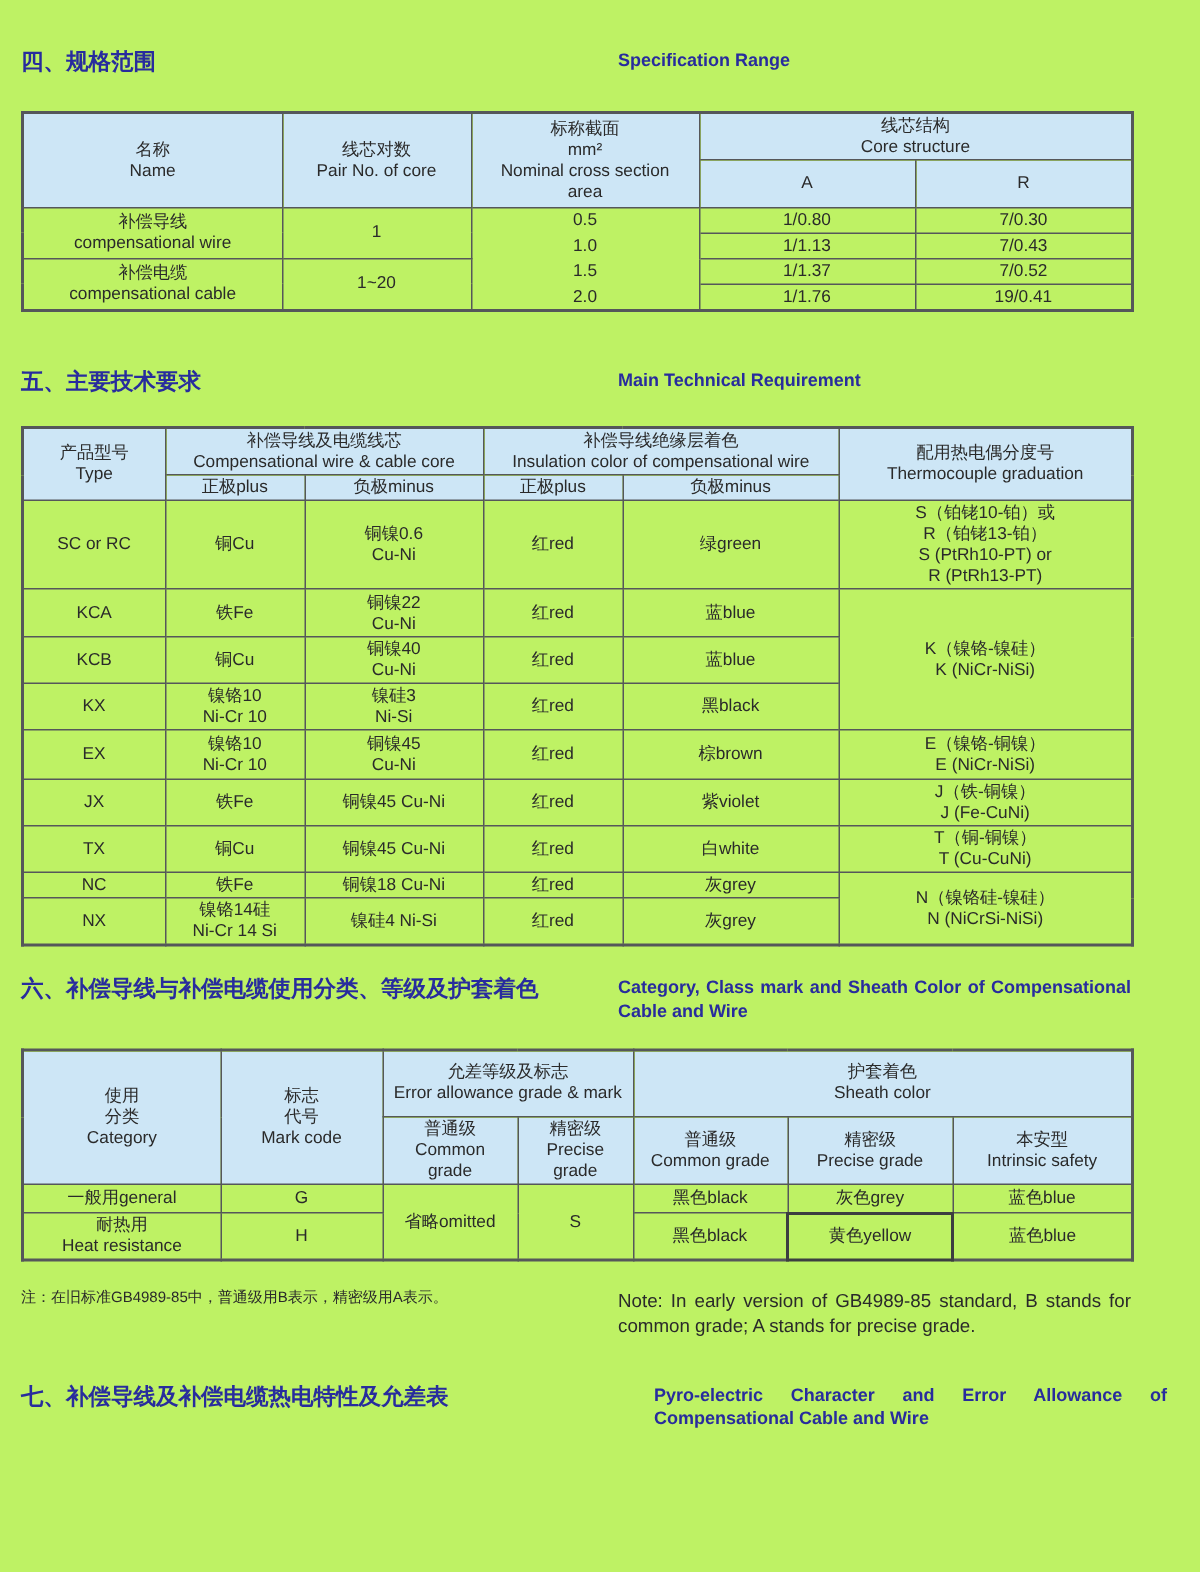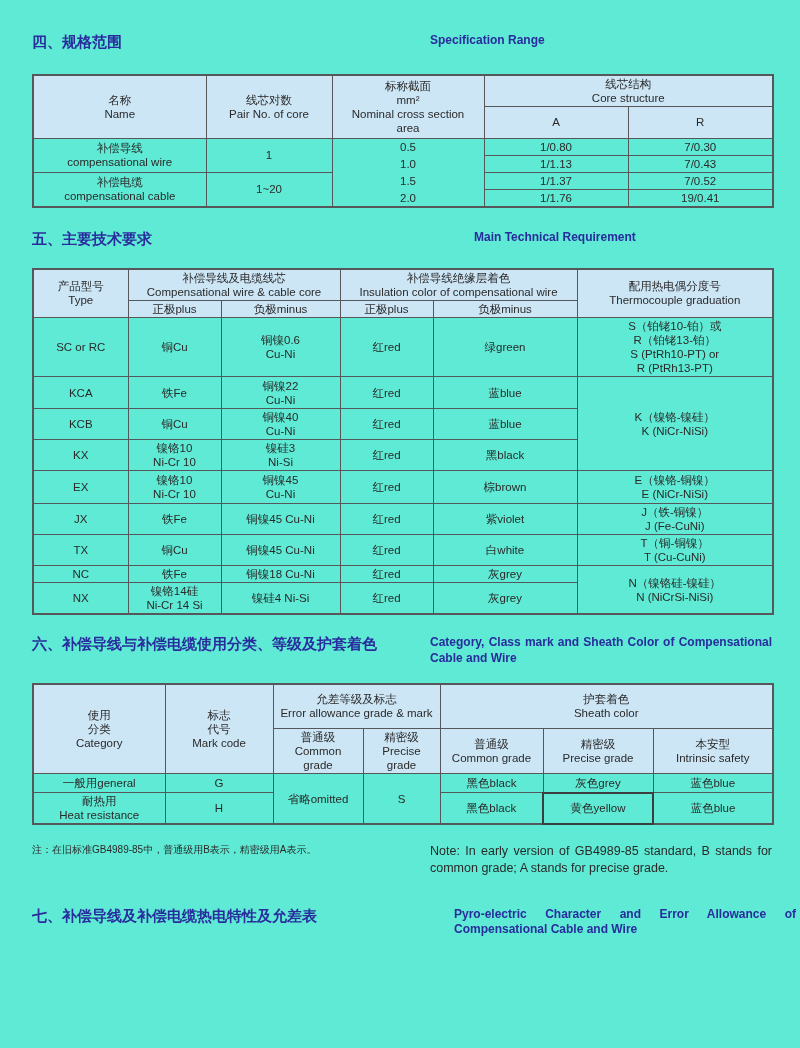--- a/index.html
+++ b/index.html
@@ -9,21 +9,21 @@
     --text:#2A2A2A;
   }
   *{box-sizing:border-box;}
   html,body{margin:0;padding:0;background:#fff;}
   body{
     width:800px;height:1048px;
     font-family:"Liberation Sans","DejaVu Sans",sans-serif;
     color:var(--text);
     overflow:hidden;
   }
-  .page{width:800px;height:1048px;padding:33px 30px 0 32px;background:#5eead4;}
+  .page{width:800px;height:1048px;padding:33px 30px 0 14px;background:#bef264;}
 
   
   .sec-head{display:flex;align-items:flex-start;}
   .sec-head .zh{
     width:398px;flex:0 0 398px;
     font-size:15px;font-weight:bold;color:var(--accent);
     line-height:1.25;
   }
   .sec-head .en{
     width:342px;flex:0 0 342px;
@@ -51,21 +51,21 @@
 
   .t1{margin-top:22px;}
   .t2{margin-top:19px;}
   .t3{margin-top:16px;}
 
   .rh16{height:17px;} .rh17{height:17px;} .rh19{height:19px;}
   .rh28{height:28px;} .rh30{height:30px;} .rh31{height:31px;}
   .rh32{height:32px;} .rh33{height:33px;} .rh42{height:42px;}
   .rh45{height:45px;} .rh56{height:56px;}
 
-  .h-s5{margin-top:22px;gap:44px;}
+  .h-s5{margin-top:38px;}
   .h-s6{margin-top:20px;}
   .h-s7{margin-top:30px;gap:24px;}
 
   
   .note{display:flex;align-items:flex-start;margin-top:18px;}
   .note .zh{width:398px;flex:0 0 398px;font-size:10px;line-height:1.4;}
   .note .en{width:342px;flex:0 0 342px;font-size:12.5px;line-height:1.35;text-align:justify;}
 </style>
 </head>
 <body>

